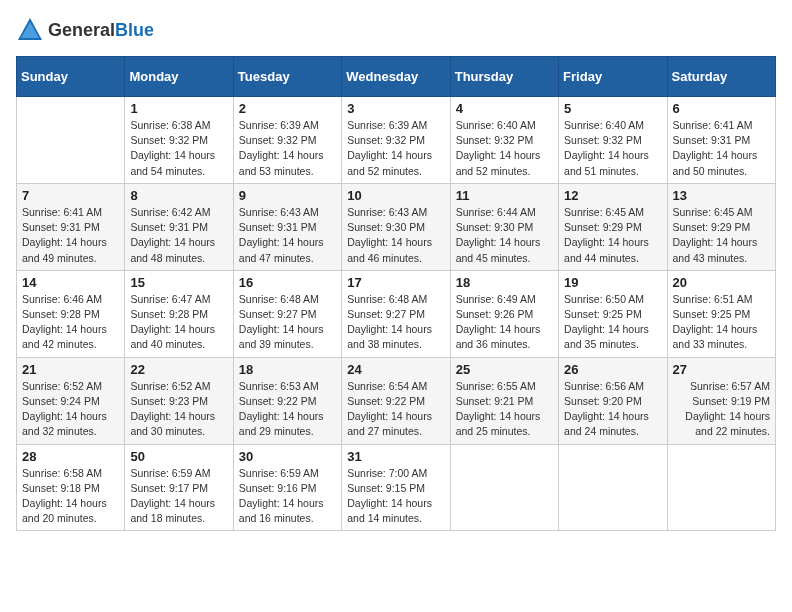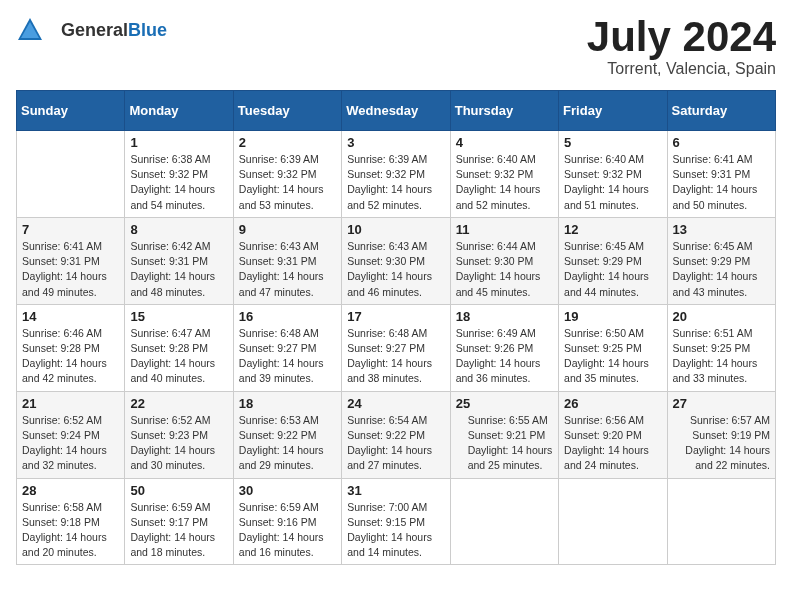--- a/index.html
+++ b/index.html
@@ -12,21 +12,21 @@
     }
     .header-area {
       display: flex;
       justify-content: space-between;
       align-items: flex-start;
       margin-bottom: 12px;
     }
     .logo {
       display: flex;
       align-items: center;
-      gap: 17px;
+      gap: 4px;
     }
     .logo-icon {
       width: 28px;
       height: 28px;
     }
     .title-area {
       text-align: right;
     }
     .month-title {
       font-size: 42px;
@@ -85,24 +85,20 @@
 <div class="header-area">
   <div class="logo">
     <svg class="logo-icon" viewBox="0 0 28 28" xmlns="http://www.w3.org/2000/svg">
       <polygon points="14,2 26,24 2,24" fill="#1a6eb5"></polygon>
       <polygon points="14,6 23,22 5,22" fill="#4a9de0"></polygon>
     </svg>
     <div>
       <span style="font-size:18px;font-weight:bold;color:#333;">General</span><span style="font-size:18px;font-weight:bold;color:#1a6eb5;">Blue</span>
     </div>
   </div>
-  <div class="title-area">
-    <div class="month-title">July 2024</div>
-    <div class="location-title">Torrent, Valencia, Spain</div>
-  </div>
 </div>
 
 <table>
   <thead>
     <tr>
     <th>Sunday</th>
         <th>Monday</th>
         <th>Tuesday</th>
         <th>Wednesday</th>
         <th>Thursday</th>
@@ -258,21 +254,21 @@
 Daylight: 14 hours and 29 minutes.</div>
         </td>
         <td>
           <div class="day-number">24</div>
           <div class="day-info" style="white-space: pre-line;">Sunrise: 6:54 AM
 Sunset: 9:22 PM
 Daylight: 14 hours and 27 minutes.</div>
         </td>
         <td>
           <div class="day-number">25</div>
-          <div class="day-info" style="white-space: pre-line; margin-left: 12px;">Sunrise: 6:55 AM
+          <div class="day-info" style="white-space: pre-line;">Sunrise: 6:55 AM
 Sunset: 9:21 PM
 Daylight: 14 hours and 25 minutes.</div>
         </td>
         <td>
           <div class="day-number">26</div>
           <div class="day-info" style="white-space: pre-line;">Sunrise: 6:56 AM
 Sunset: 9:20 PM
 Daylight: 14 hours and 24 minutes.</div>
         </td>
         <td>

